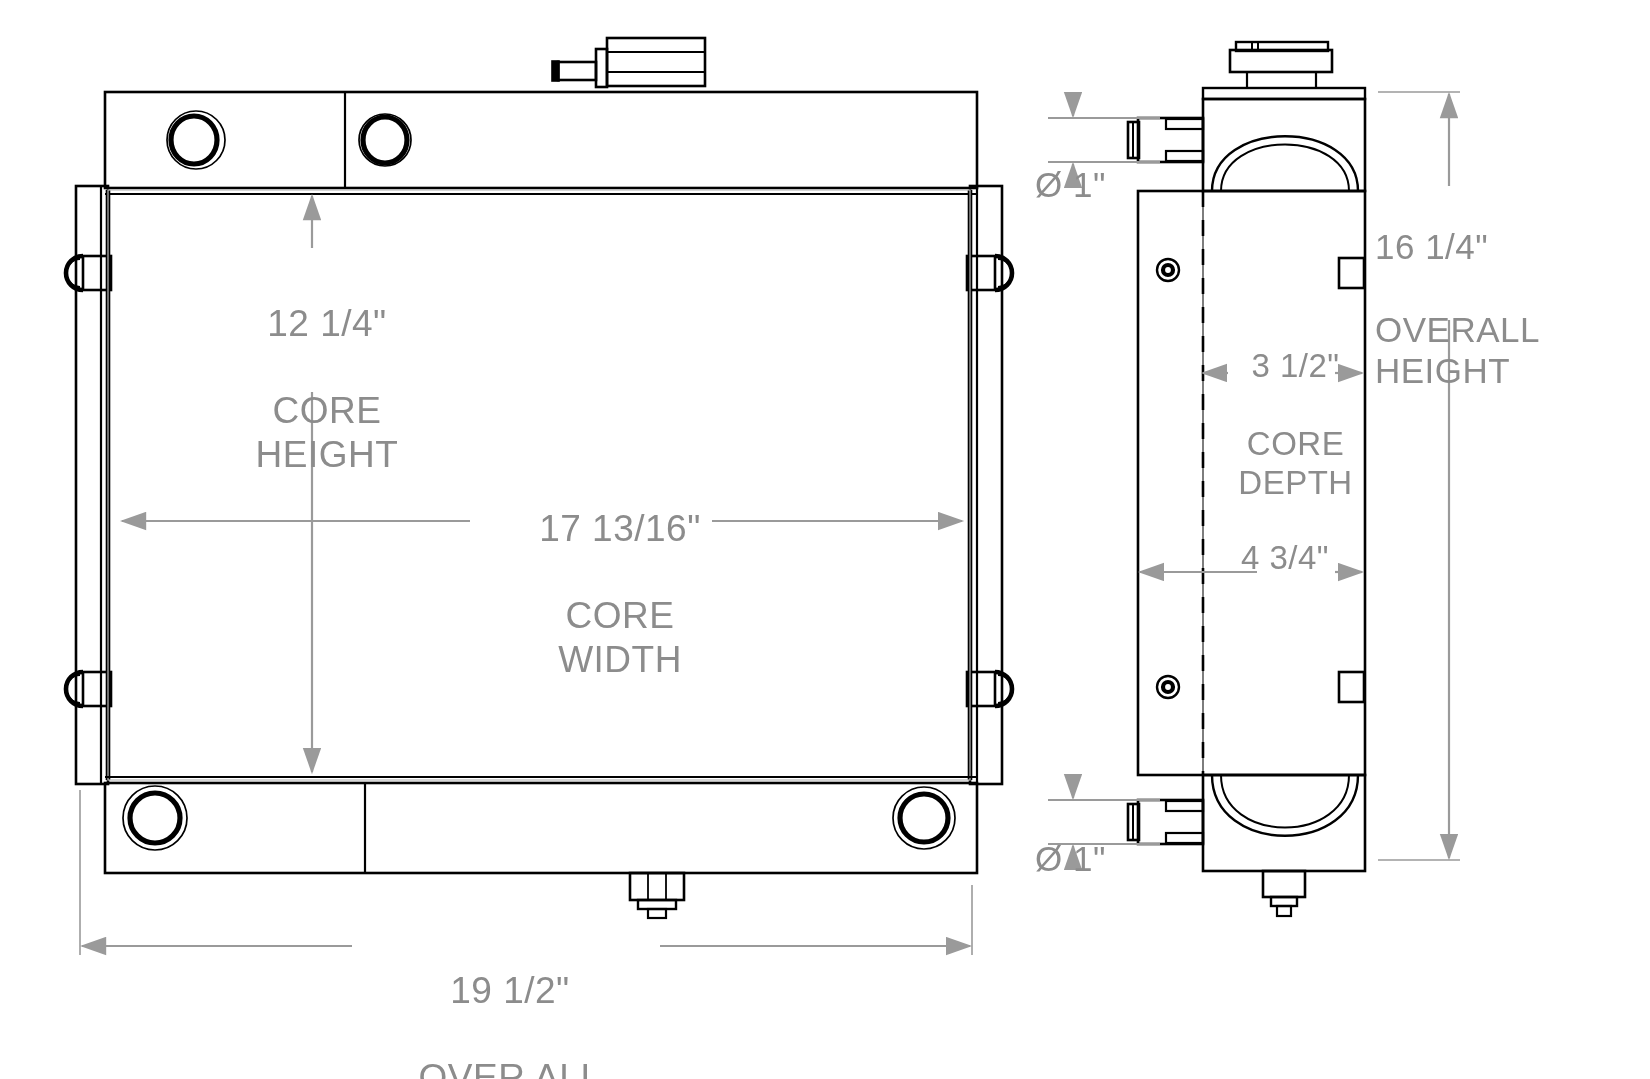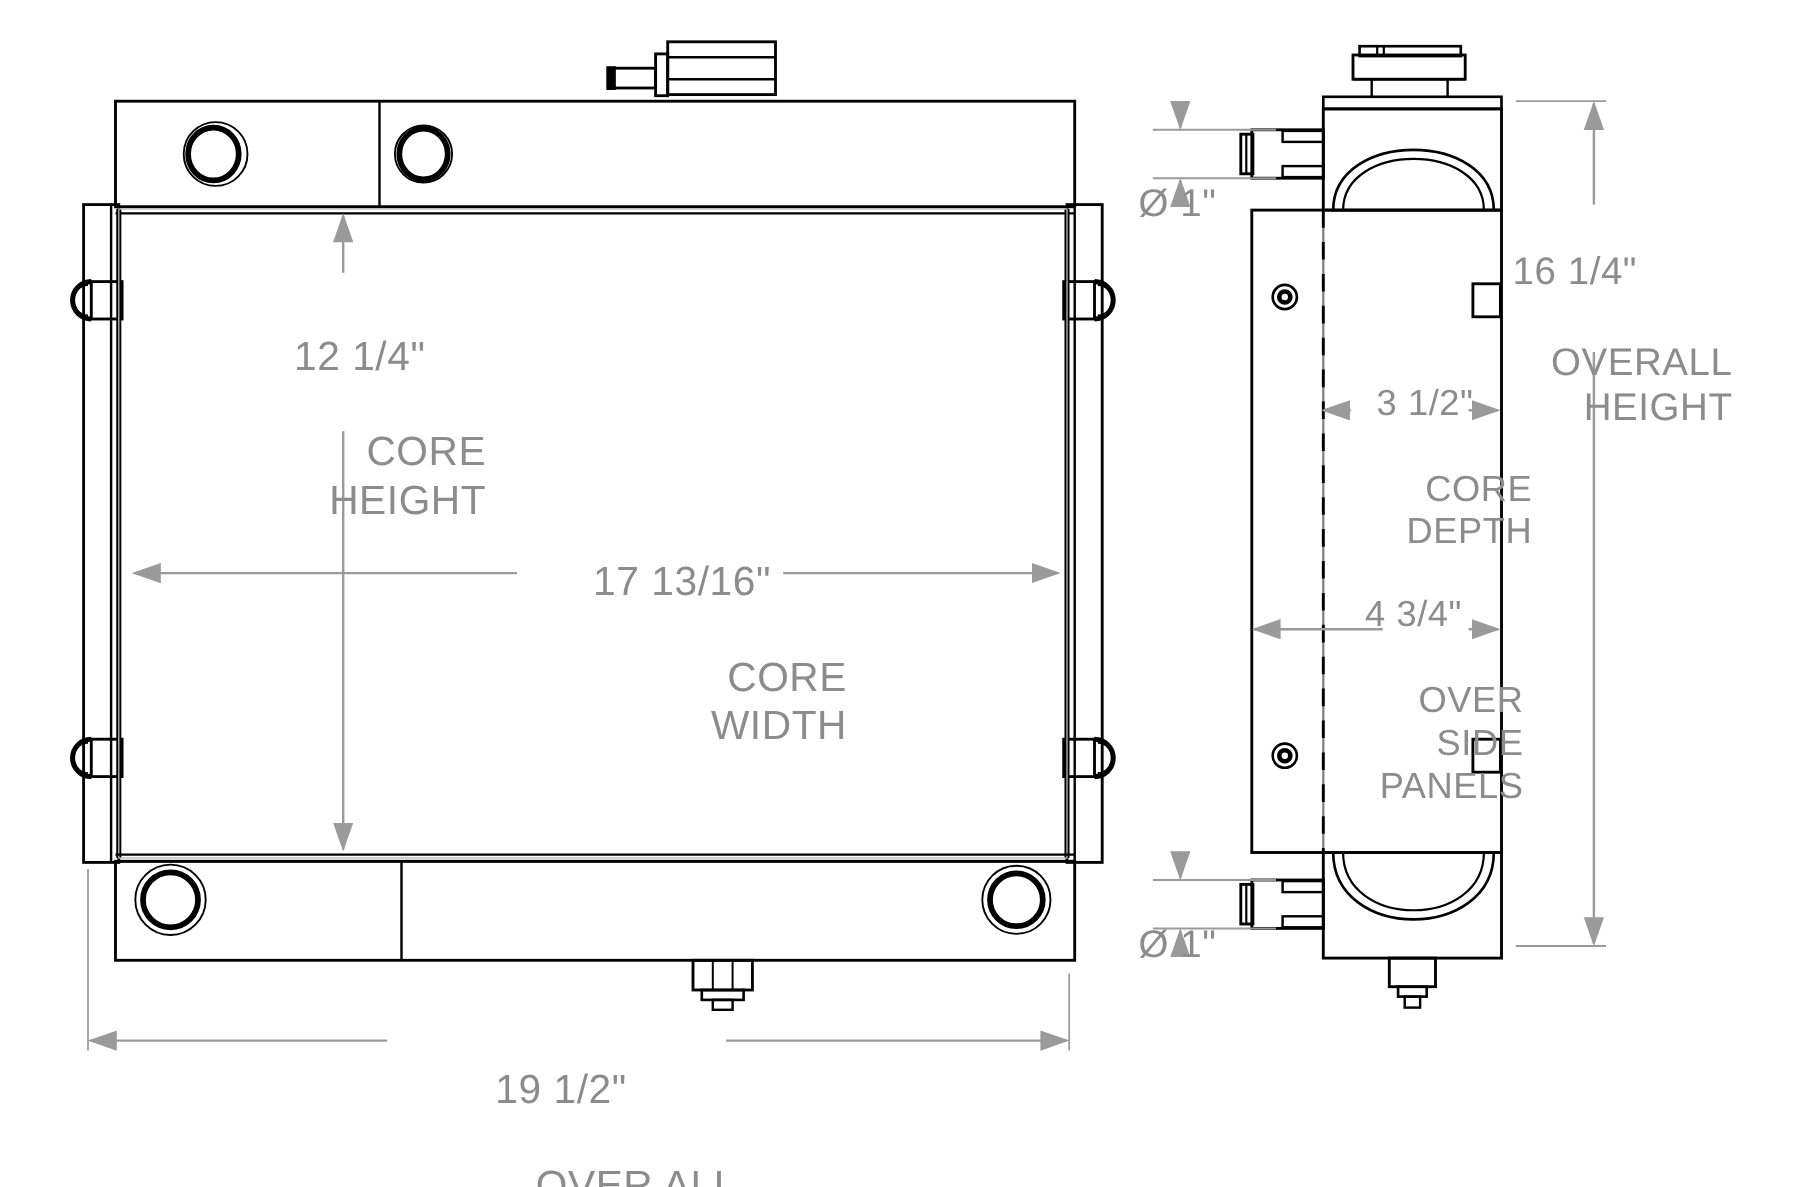--- a/index.html
+++ b/index.html
@@ -36,21 +36,20 @@
     line-height: 1.18;
     letter-spacing: 0.5px;
     white-space: pre-line;
     pointer-events: none;
   }
   .dim-value {
     display: block;
   }
   .dim-name {
     display: block;
-    text-align: right;
   }
   .sz-big { font-size: 37px; }
   .sz-mid { font-size: 35px; }
   .sz-small { font-size: 33px; }
 
   
   #label-core-height { left: 212px; top: 258px; width: 230px; }
   #label-core-width  { left: 470px; top: 463px; width: 300px; }
   #label-over-all    { left: 350px; top: 925px; width: 320px; }
   #label-overall-height { left: 1375px; top: 185px; width: 200px; text-align: left;}
@@ -312,23 +311,20 @@
   </div>
 
   <div class="dim-label sz-small" id="label-core-depth">
     <span class="dim-value">3 1/2"</span>
     <span class="dim-name">CORE
 DEPTH</span>
   </div>
 
   <div class="dim-label sz-small" id="label-over-side">
     <span class="dim-value">4 3/4"</span>
-    <span class="dim-name">OVER
-SIDE
-PANELS</span>
   </div>
 
   <div class="dim-label sz-mid" id="label-dia-top">
     <span class="dim-value">Ø 1"</span>
   </div>
 
   <div class="dim-label sz-mid" id="label-dia-bottom">
     <span class="dim-value">Ø 1"</span>
   </div>
 

